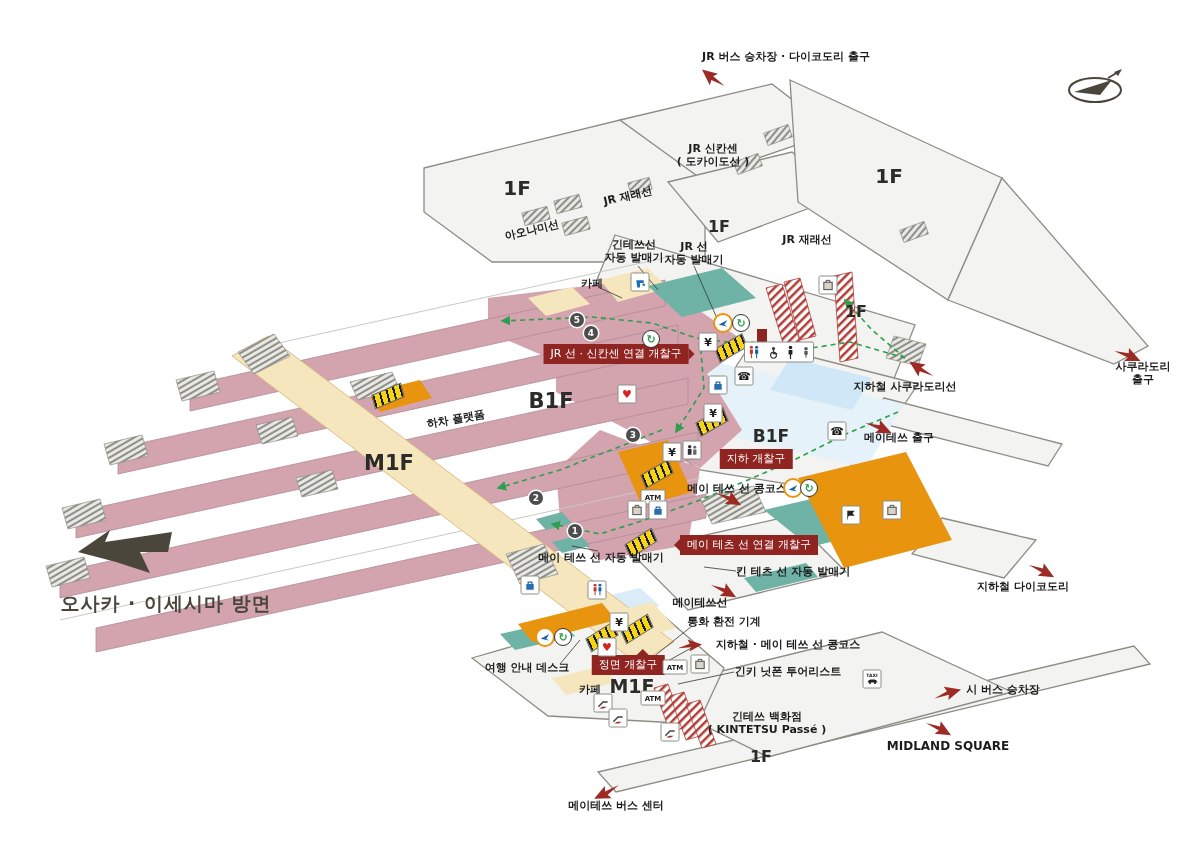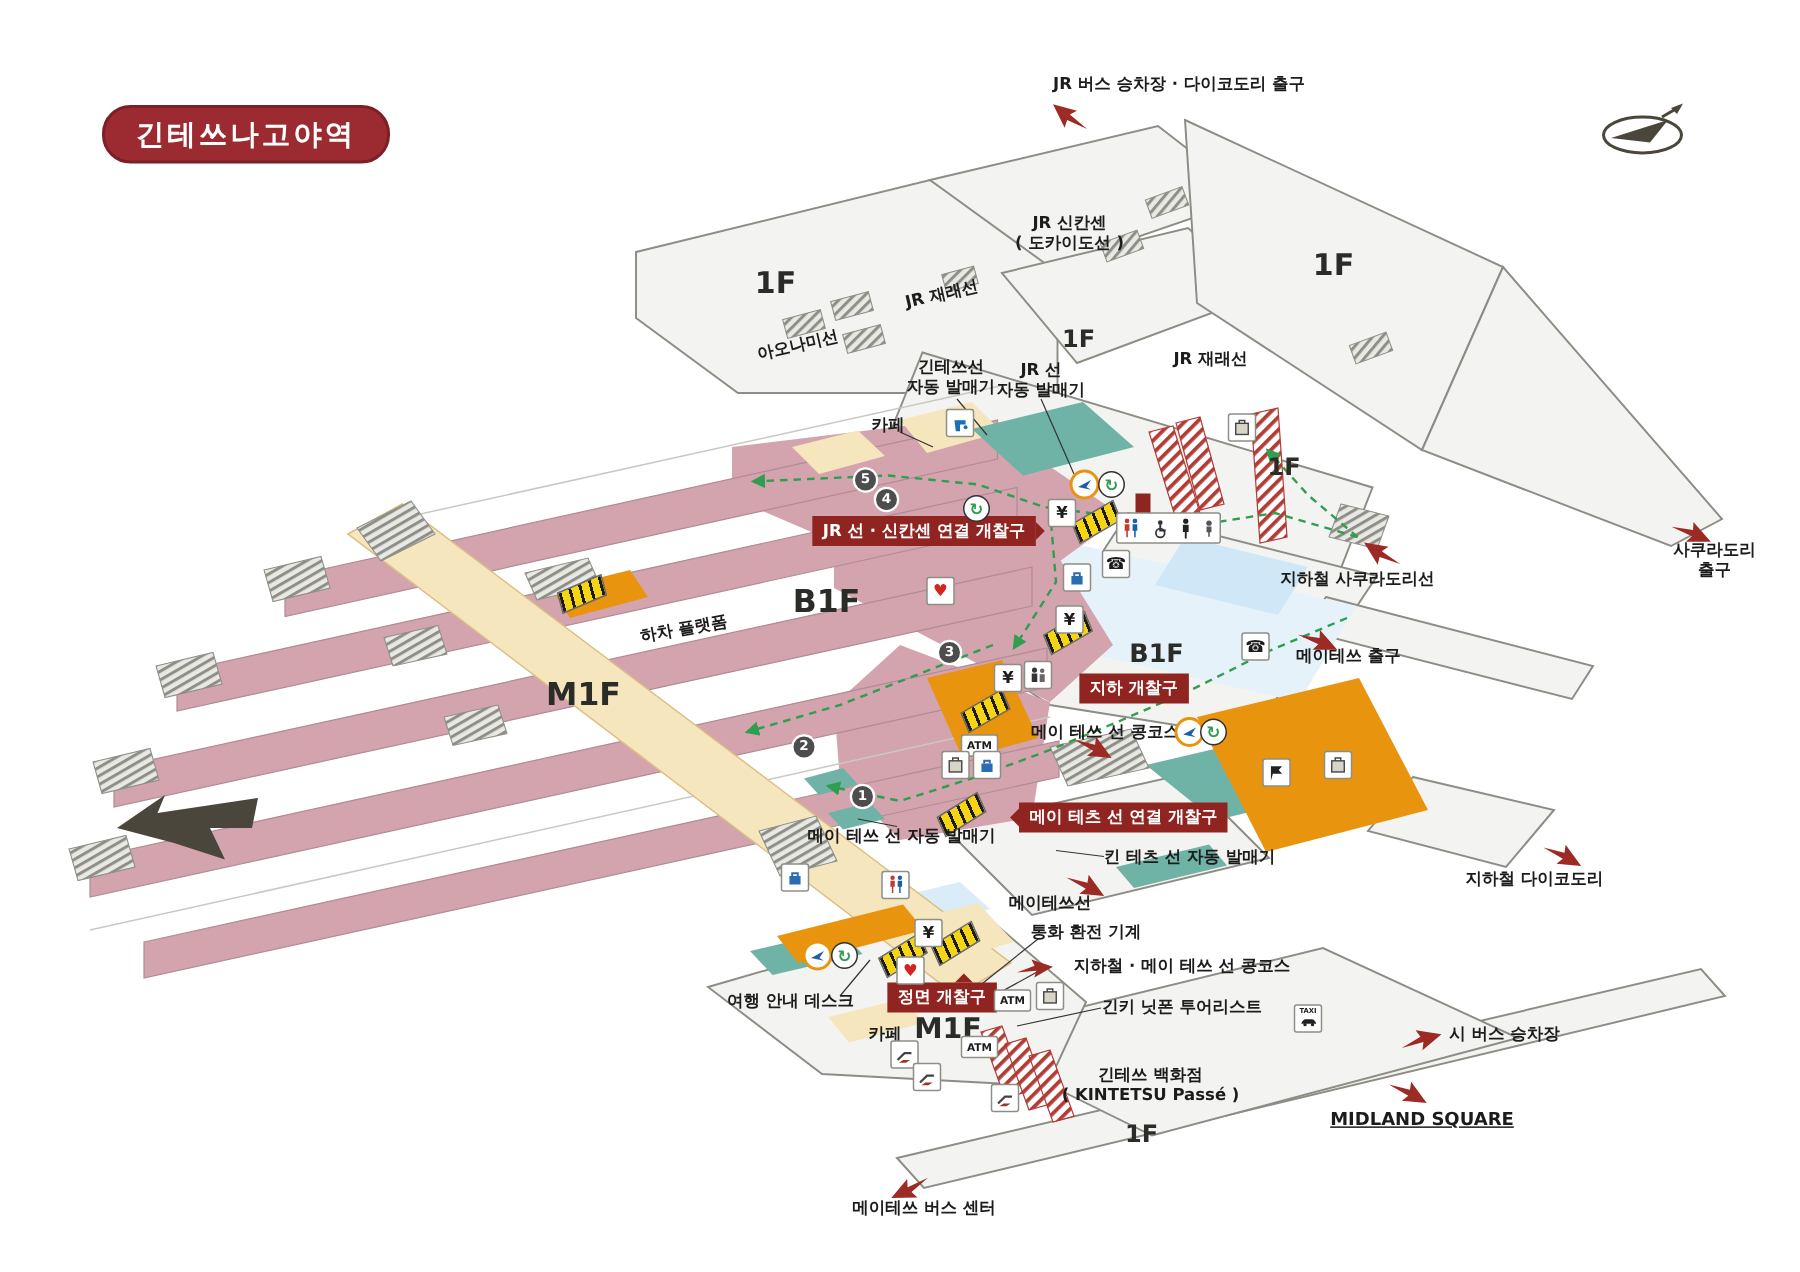--- a/index.html
+++ b/index.html
@@ -2,24 +2,24 @@
 <html><head>
 <meta charset="utf-8">
 <style>
   html,body{margin:0;padding:0;background:#fff;}
   #stage{position:relative;width:1200px;height:848px;overflow:hidden;background:#fff;
          font-family:"DejaVu Sans","Liberation Sans",sans-serif;}
   #mapsvg{position:absolute;left:0;top:0;z-index:1;}
   .lbl{position:absolute;z-index:6;font-size:11px;font-weight:700;color:#1c1c1c;
        white-space:pre-line;text-align:center;line-height:1.18;transform:translate(-50%,-50%);}
   .big{font-size:19px;color:#4a463c;letter-spacing:1px;}
-  .latin{font-size:12px;text-decoration:underline;}
+  .latin{font-size:12px;}
   .floor{position:absolute;z-index:6;font-weight:800;color:#2b2b28;transform:translate(-50%,-50%);
          font-family:"DejaVu Sans","Liberation Sans",sans-serif;letter-spacing:0;}
-  .badge{position:absolute;z-index:7;background:#8f2421;color:#fff;font-size:11px;font-weight:700;
+  .badge{position:absolute;z-index:7;background:#8f2421;color:#fff;font-size:11px;font-weight:400;
          padding:2px 7px 3px;white-space:nowrap;transform:translate(-50%,-50%);}
   .badge:after{content:"";position:absolute;width:0;height:0;border:6px solid transparent;}
   .b-right:after{left:100%;top:50%;margin-top:-6px;border-left-color:#8f2421;}
   .b-left:after{right:100%;top:50%;margin-top:-6px;border-right-color:#8f2421;}
   .b-top:after{bottom:100%;left:70%;margin-left:-6px;border-bottom-color:#8f2421;}
   .titlebadge{position:absolute;z-index:9;left:68px;top:70px;width:188px;height:35px;
         background:#9c2a31;border:2px solid #7c1f26;border-radius:19px;color:#fff;
         font-size:19px;font-weight:800;display:flex;align-items:center;justify-content:center;letter-spacing:2px;}
   .num{position:absolute;z-index:8;width:14px;height:14px;border-radius:50%;background:#4d4d4d;
        color:#fff;font-size:9px;font-weight:800;text-align:center;line-height:14px;
@@ -179,23 +179,20 @@
   <polygon points="78,552 110,530 105,542 172,532 168,552 140,552 150,573 116,562" fill="#4a463c"></polygon>
 
   <g transform="translate(1060,62)">
     <ellipse cx="35" cy="28" rx="26" ry="12" fill="none" stroke="#4a463c" stroke-width="2"></ellipse>
     <polygon points="14,30 52,18 40,33" fill="#4a463c"></polygon>
     <line x1="48" y1="16" x2="60" y2="9" stroke="#4a463c" stroke-width="2"></line>
     <polygon points="62,7 54,10 58,14" fill="#4a463c"></polygon>
   </g>
 </svg>
 
-<div class="titlebadge">
-      <span>긴테쓰나고야역</span>
-    </div>
 
 <div class="gate" style="left:731px;top:348px;--rot:rotate(-22deg)"></div>
 <div class="gate" style="left:712px;top:422px;--rot:rotate(-22deg)"></div>
 <div class="gate" style="left:657px;top:474px;--rot:rotate(-22deg)"></div>
 <div class="gate" style="left:641px;top:543px;--rot:rotate(-24deg)"></div>
 <div class="gate" style="left:602px;top:637px;--rot:rotate(-24deg)"></div>
 <div class="gate" style="left:637px;top:629px;--rot:rotate(-24deg)"></div>
 <div class="gate" style="left:388px;top:396px;--rot:rotate(-15deg)"></div>
 <div class="kiosk" style="left:762px;top:337px"></div>
 
@@ -237,20 +234,21 @@
 <div class="lbl" style="left:788px;top:645px">지하철 · 메이 테쓰 선 콩코스</div>
 <div class="lbl" style="left:788px;top:672px">긴키 닛폰 투어리스트</div>
 <div class="lbl" style="left:527px;top:668px">여행 안내 데스크</div>
 <div class="lbl" style="left:590px;top:690px">카페</div>
 <div class="lbl" style="left:767px;top:724px">긴테쓰 백화점
 ( KINTETSU Passé )</div>
 <div class="lbl" style="left:1003px;top:690px">시 버스 승차장</div>
 <div class="lbl latin" style="left:948px;top:746px">MIDLAND SQUARE</div>
 <div class="lbl" style="left:616px;top:806px">메이테쓰 버스 센터</div>
 <div class="lbl" style="left:1023px;top:587px">지하철 다이코도리</div>
+<div class="lbl big" style="left:166px;top:603px">오사카 · 이세시마 방면</div>
 
 <div class="num" style="left:577px;top:320px">5</div>
 <div class="num" style="left:591px;top:333px">4</div>
 <div class="num" style="left:633px;top:435px">3</div>
 <div class="num" style="left:536px;top:498px">2</div>
 <div class="num" style="left:575px;top:531px">1</div>
 
 <div class="icn" style="left:708px;top:342px">¥</div>
 <div class="icn" style="left:713px;top:413px">¥</div>
 <div class="icn" style="left:672px;top:452px">¥</div>

